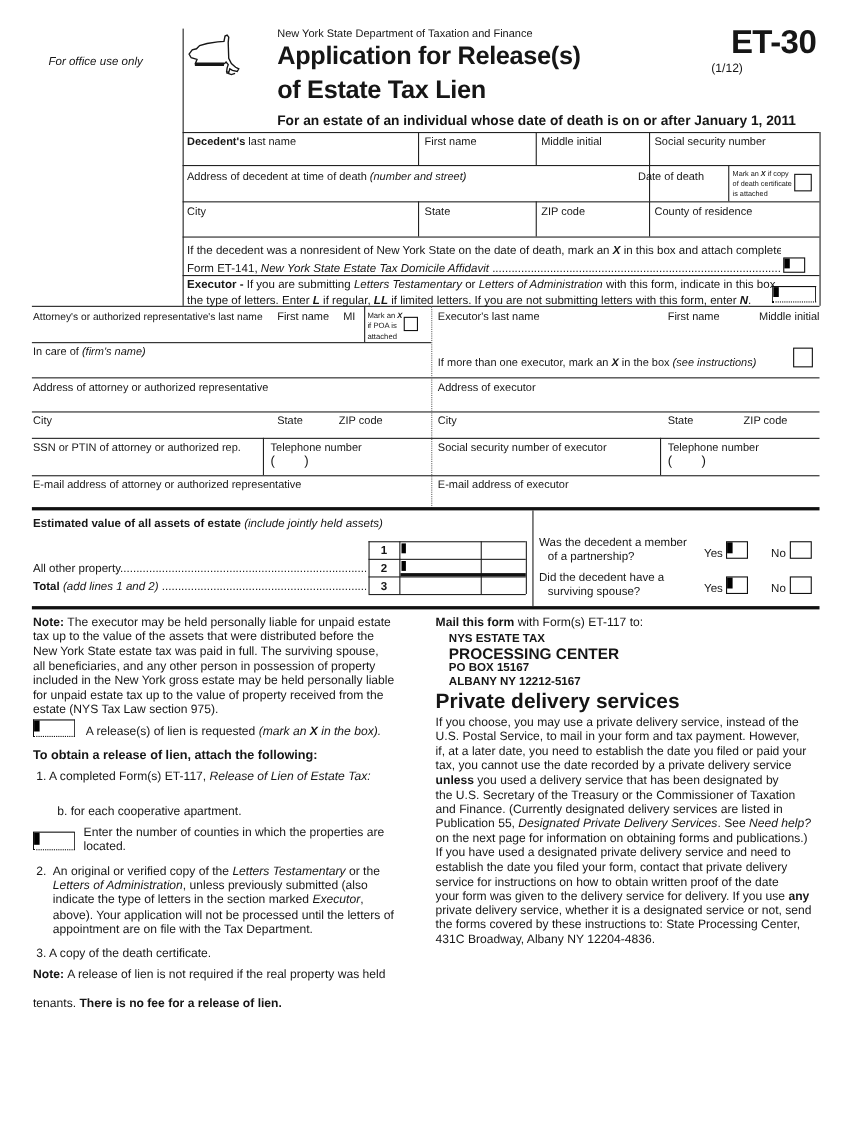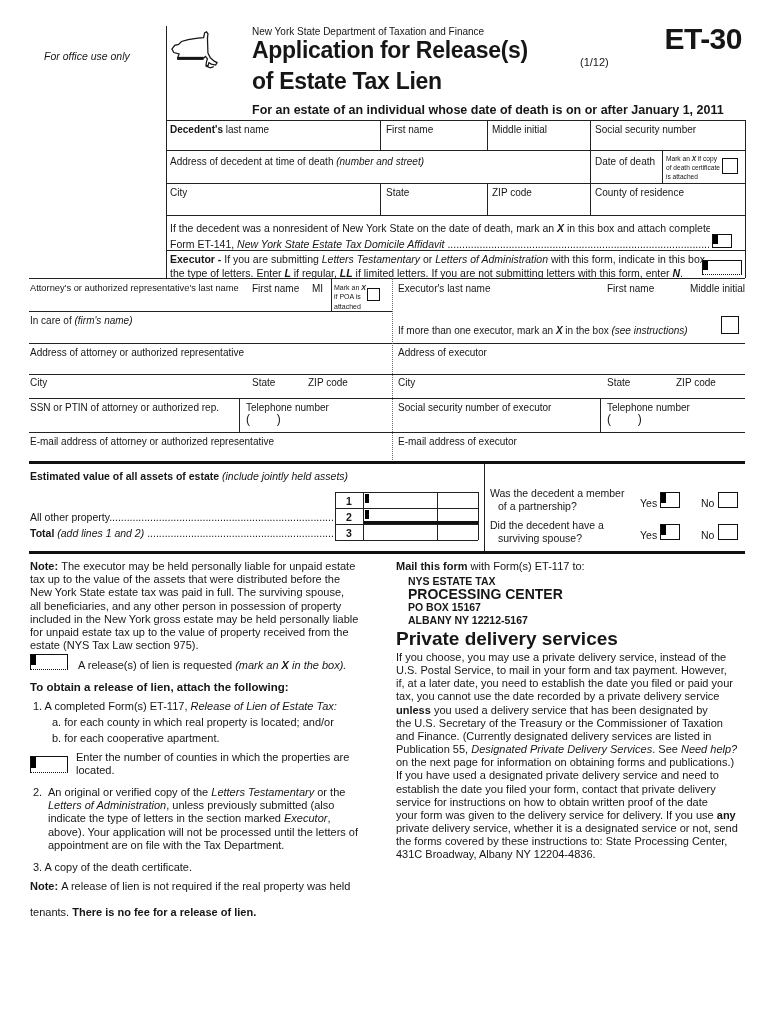--- a/index.html
+++ b/index.html
@@ -42,21 +42,21 @@
     <path d="M8.5 29.6 L36 29.6" stroke="#161616" stroke-width="3.2"></path>
     <path d="M38 37.5 L43 39.5 L46.5 38.2" stroke="#161616" stroke-width="1.2" fill="none"></path>
   </svg>
 
   <div class="lab" style="left:252px;top:26px;font-size:10px">New York State Department of Taxation and Finance</div>
   <div class="title" style="left:252px;top:39px">Application for Release(s)</div>
   <div class="title" style="left:252px;top:70px">of Estate Tax Lien</div>
   <div class="lab b" style="left:252px;top:103px;font-size:12.5px">For an estate of an individual whose date of death is on or after January 1, 2011</div>
 
   <div style="position:absolute;left:580px;top:22px;width:162px;text-align:right;font-weight:700;font-size:30px;letter-spacing:-0.5px">ET-30</div>
-  <div style="position:absolute;left:580px;top:56px;width:162px;text-align:left;font-size:11px">(1/12)</div>
+  <div style="position:absolute;left:580px;top:56px;width:162px;text-align:center;font-size:11px">(1/12)</div>
 
   <div class="hl hl15" style="left:166px;top:120px;width:579px"></div>
   <div class="hl" style="left:166px;top:150px;width:579px"></div>
   <div class="hl" style="left:166px;top:183px;width:579px"></div>
   <div class="hl" style="left:166px;top:215px;width:579px"></div>
   <div class="hl" style="left:166px;top:250px;width:579px"></div>
   <div class="hl hl15" style="left:29px;top:278px;width:716px"></div>
   <div class="vl" style="left:745px;top:120px;height:158px"></div>
   <div class="vl" style="left:380px;top:120px;height:30px"></div>
   <div class="vl" style="left:487px;top:120px;height:30px"></div>
@@ -66,21 +66,21 @@
   <div class="vl" style="left:380px;top:183px;height:32px"></div>
   <div class="vl" style="left:487px;top:183px;height:32px"></div>
   <div class="vl" style="left:590px;top:183px;height:32px"></div>
 
   <div class="lab" style="left:170px;top:124px"><span class="b">Decedent's</span><span> last name</span></div>
   <div class="lab" style="left:386px;top:124px">First name</div>
   <div class="lab" style="left:492px;top:124px">Middle initial</div>
   <div class="lab" style="left:595px;top:124px">Social security number</div>
 
   <div class="lab" style="left:170px;top:156px"><span>Address of decedent at time of death </span><span class="i">(number and street)</span></div>
-  <div class="lab" style="left:595px;top:156px">Date of death</div>
+  <div class="lab" style="left:580px;top:156px">Date of death</div>
   <div class="tiny" style="left:666px;top:155px"><span>Mark an </span><span class="b i">X</span><span> if copy</span><br><span>of death certificate</span><br><span>is attached</span></div>
   <div class="cb" style="left:722px;top:158px;width:16px;height:16px"></div>
 
   <div class="lab" style="left:170px;top:187px">City</div>
   <div class="lab" style="left:386px;top:187px">State</div>
   <div class="lab" style="left:492px;top:187px">ZIP code</div>
   <div class="lab" style="left:595px;top:187px">County of residence</div>
 
   <div class="para clip" style="left:170px;top:221px;width:540px"><span>If the decedent was a nonresident of New York State on the date of death, mark an </span><span class="b i">X</span><span> in this box and attach completed</span><br><span>Form ET-141, </span><span class="i">New York State Estate Tax Domicile Affidavit</span><span> ........................................................................................................................................................................</span></div>
   <div class="cb tab" style="left:712px;top:234px;width:20px;height:14px"></div>
@@ -175,21 +175,20 @@
   <div class="cb" style="left:718px;top:524px;width:20px;height:16px"></div>
 
   <div class="body" style="left:30px;top:560px"><span class="b">Note: </span><span>The executor may be held personally liable for unpaid estate</span><br><span>tax up to the value of the assets that were distributed before the</span><br><span>New York State estate tax was paid in full. The surviving spouse,</span><br><span>all beneficiaries, and any other person in possession of property</span><br><span>included in the New York gross estate may be held personally liable</span><br><span>for unpaid estate tax up to the value of property received from the</span><br><span>estate (NYS Tax Law section 975).</span></div>
 
   <div class="cb tab dot-b" style="left:30px;top:654px;width:38px;height:16px"></div>
   <div class="body b" style="left:30px;top:681px;font-size:11.5px">To obtain a release of lien, attach the following:</div>
 
   <div class="body" style="left:78px;top:659px"><span>A release(s) of lien is requested </span><span class="i">(mark an </span><span class="b i">X</span><span class="i"> in the box).</span></div>
 
   <div class="body" style="left:33px;top:700px"><span>1.   A completed Form(s) ET-117, </span><span class="i">Release of Lien of Estate Tax:</span></div>
-  <div class="body" style="left:52px;top:716px">a.  for each county in which real property is located; and/or</div>
   <div class="body" style="left:52px;top:732px">b.  for each cooperative apartment.</div>
 
   <div class="body" style="left:76px;top:751px"><span>Enter the number of counties in which the properties are</span><br><span>located.</span></div>
   <div class="cb tab dot-b" style="left:30px;top:756px;width:38px;height:17px"></div>
 
   <div class="body" style="left:33px;top:786px">2.</div>
   <div class="body" style="left:48px;top:786px"><span>An original or verified copy of the </span><span class="i">Letters Testamentary</span><span> or the</span><br><span class="i">Letters of Administration</span><span>, unless previously submitted (also</span><br><span>indicate the type of letters in the section marked </span><span class="i">Executor</span><span>,</span><br><span>above). Your application will not be processed until the letters of</span><br><span>appointment are on file with the Tax Department.</span></div>
 
   <div class="body" style="left:33px;top:861px">3.   A copy of the death certificate.</div>
 

